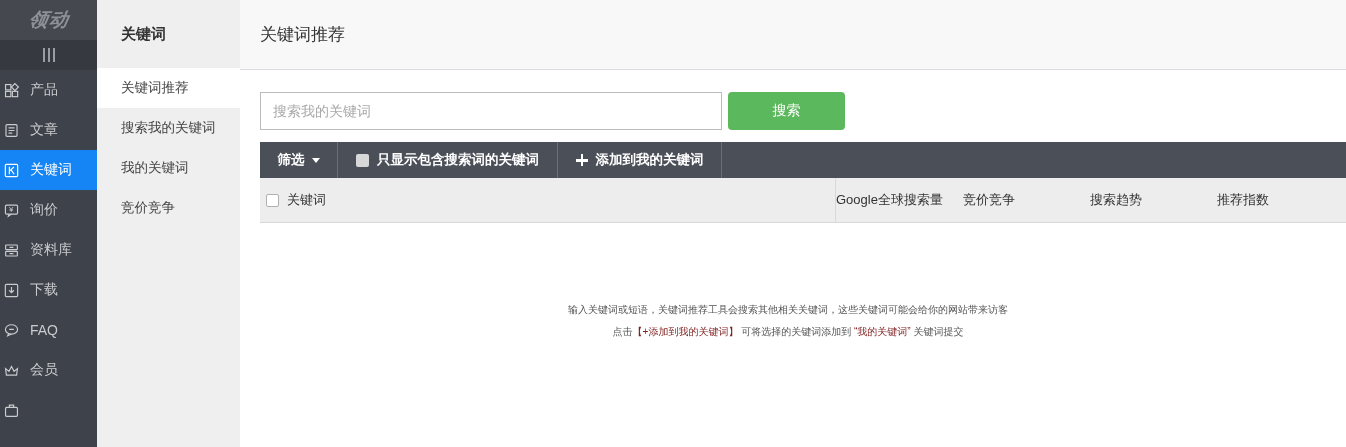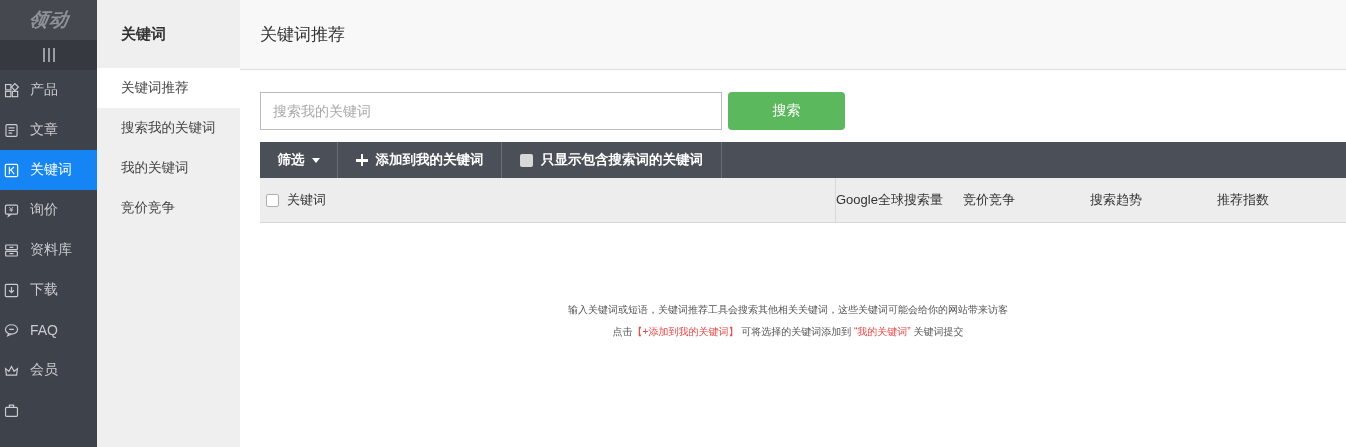--- a/index.html
+++ b/index.html
@@ -58,21 +58,21 @@
 
   .thead { height:45px; background:#ededed; border-bottom:1px solid #d8d8d8; display:flex; align-items:center; }
   .th-keyword { flex:1; display:flex; align-items:center; padding-left:6px; gap:8px;
     font-size:13px; color:#333; border-right:1px solid #d8d8d8; height:100%; }
   .th-checkbox { width:13px; height:13px; background:#fff; border:1px solid #b0b0b0; border-radius:2px; flex:none; cursor:pointer; }
   .th-col { width:127px; text-align:left; font-size:13px; color:#333; flex:none; cursor:pointer; }
   .th-col:last-child { width:129px; }
 
   .table-body { height:242px; border-bottom:1px solid #d9d9d9; padding-top:76px; padding-right:30px;
     text-align:center; font-size:10px; color:#555; line-height:21.5px; }
-  .blue { color:#ef4444;text-align:right; }
+  .blue { color:#7f1d1d;text-align:right; }
 </style>
 </head>
 <body>
 
 <div class="app">
 
   <div class="sidebar">
     <div class="logo-band">
       <span class="logo-text">领动</span>
     </div>
@@ -176,27 +176,27 @@
       <div class="search-row">
         <input class="search-input" type="text" placeholder="搜索我的关键词" style="">
         <button class="search-btn">搜索</button>
       </div>
 
       <div class="toolbar">
         <div class="tb-seg tb-filter">
           <span>筛选</span>
           <span class="caret-down"></span>
         </div>
+        <div class="tb-seg tb-only">
+          <span class="tb-checkbox"></span>
+          <span>只显示包含搜索词的关键词</span>
+        </div>
         <div class="tb-seg tb-add">
           <span class="plus-ico"></span>
           <span>添加到我的关键词</span>
-        </div>
-        <div class="tb-seg tb-only">
-          <span class="tb-checkbox"></span>
-          <span>只显示包含搜索词的关键词</span>
         </div>
       </div>
 
       <div class="thead">
         <div class="th-keyword">
           <span class="th-checkbox"></span>
           <span>关键词</span>
         </div>
         <div class="th-col">Google全球搜索量</div>
         <div class="th-col">竞价竞争</div>

